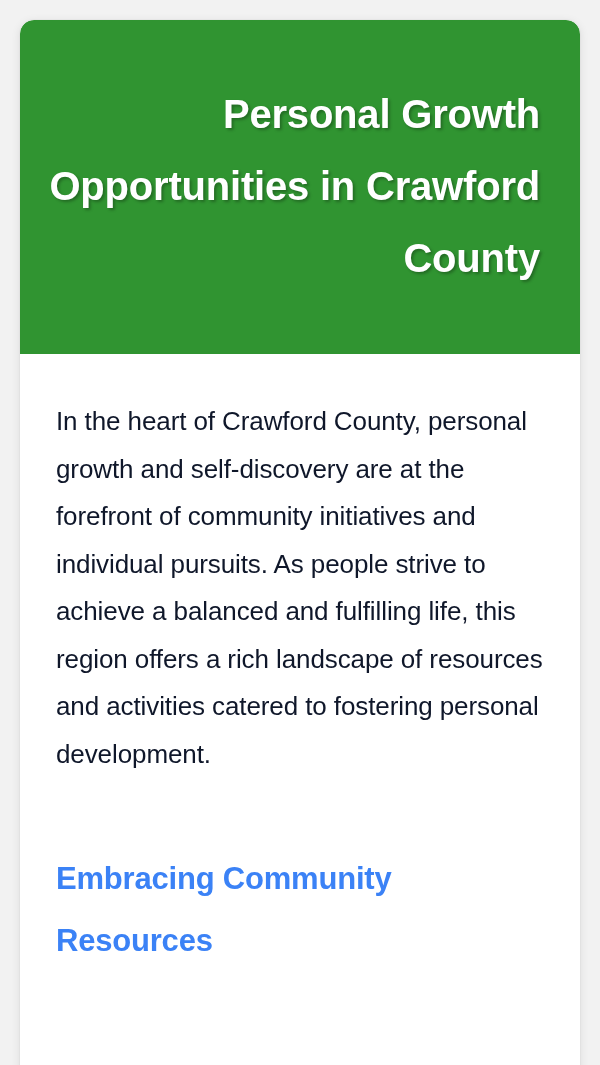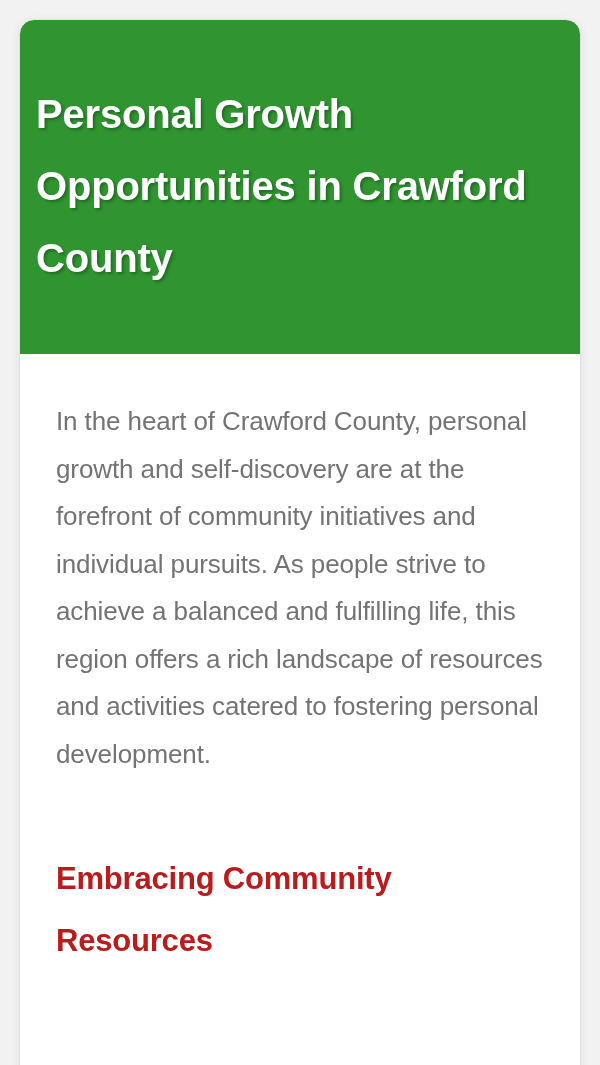--- a/index.html
+++ b/index.html
@@ -32,47 +32,47 @@
     background: #ffffff;
     border-radius: 14px;
     box-shadow: 0 2px 10px rgba(0,0,0,0.10), 0 0 0 1px rgba(0,0,0,0.02);
     overflow: hidden;
   }
 
   .card-header {
     background: #309431;
     border-radius: 14px 14px 0 0;
     padding: 58px 40px 60px 16px;
-    text-align: left;
+    text-align: right;
   }
 
   .card-title {
     color: #ffffff;
     font-size: 40px;
     font-weight: bold;
     line-height: 72px;
     letter-spacing: -0.2px;
     text-shadow: 2px 2px 3px rgba(0,0,0,0.28);
   }
 
   .card-body {
     padding: 44px 36px 40px 36px;
     background: #ffffff;
   }
 
   .body-paragraph {
-    color: #737373;
+    color: #0f172a;
     font-size: 26px;
     line-height: 47.5px;
     letter-spacing: -0.1px;
     margin-bottom: 0;
   }
 
   .section-heading {
-    color: #b91c1c;
+    color: #3b82f6;
     font-size: 31px;
     font-weight: bold;
     line-height: 62px;
     letter-spacing: -0.2px;
     margin-top: 70px;
     margin-bottom: 18px;
   }
 </style>
 </head>
 <body>

